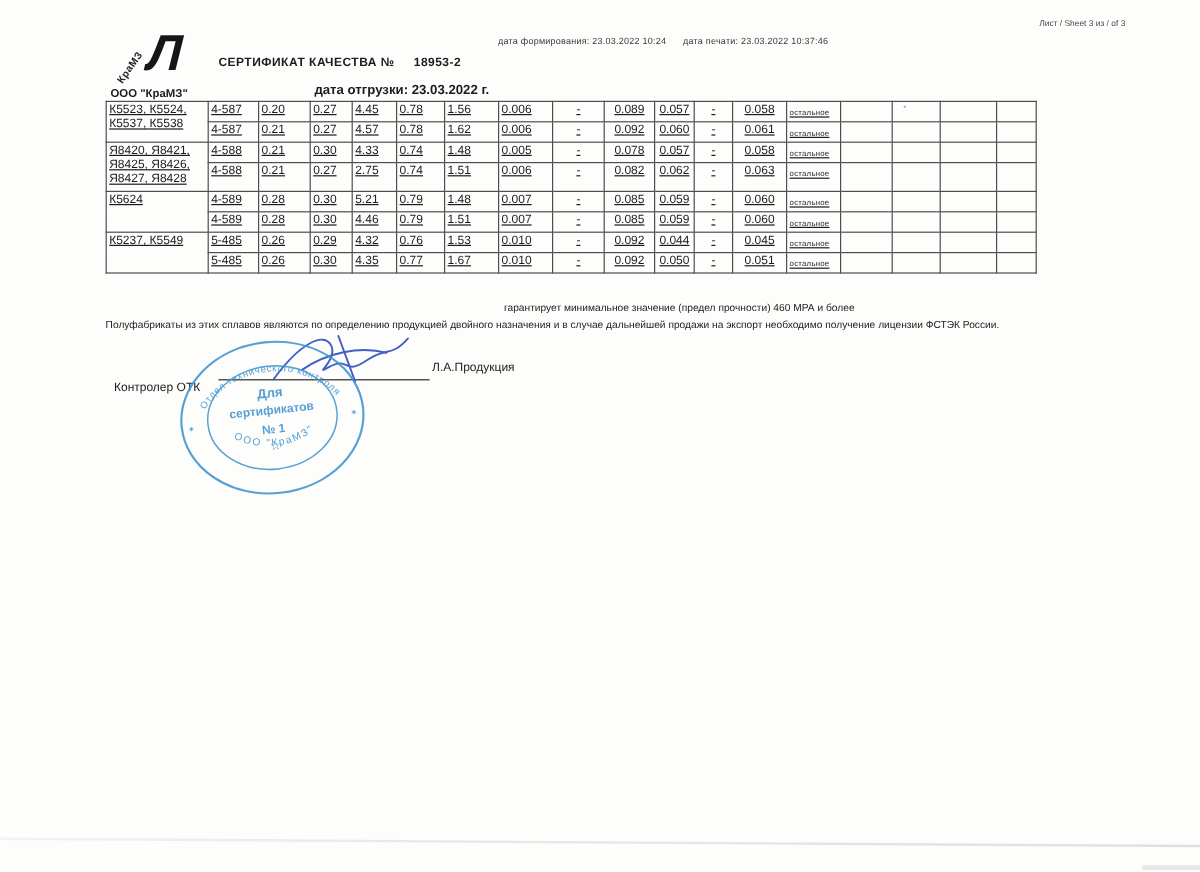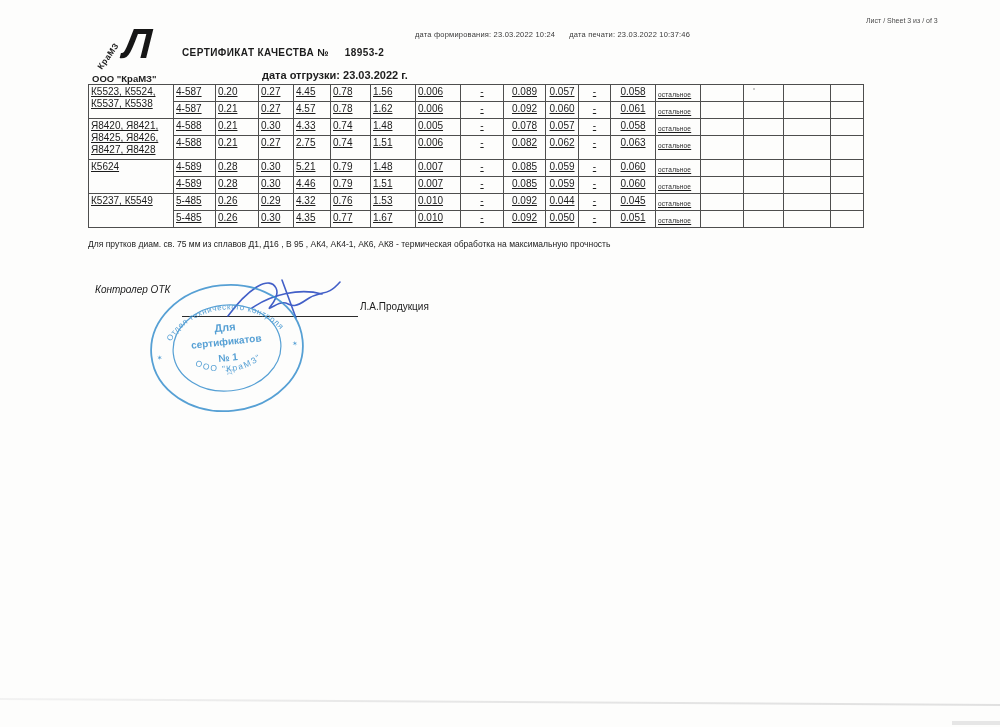--- a/index.html
+++ b/index.html
@@ -25,21 +25,21 @@
   table.qc td{border:1px solid #4e4e4e;font-size:10px;padding:0 2px;overflow:hidden;
     white-space:nowrap;vertical-align:top;line-height:13px;}
   table.qc td.names{font-size:10px;line-height:12px;white-space:normal;padding-top:1px;}
   table.qc td.rest{font-size:6.5px;letter-spacing:.2px;padding-top:3px;color:#2a2a2a;}
   table.qc td.ctr{text-align:center;}
   .note1{left:133px;top:221px;font-size:10px;font-weight:600;}
   .note-sm{font-size:8.5px;color:#222;}
   .n2{left:88px;top:239px;}
   .n3{left:420px;top:251px;}
   .n4{left:88px;top:265px;}
-  .sig-role{left:95px;top:284px;font-size:10px;font-style:italic;}
+  .sig-role{left:95px;top:318px;font-size:10px;}
   .sig-line{left:182px;top:316px;width:176px;border-top:1.2px solid #2b2b2b;height:0;}
   .sig-name{left:360px;top:301px;font-size:10px;}
   .stamp{left:147px;top:281px;}
   .scribble{left:222px;top:274px;}
   .dot{left:753px;top:88px;width:2px;height:2px;background:#b5b5b5;border-radius:50%;}
   .scan-bottom{left:0;top:701px;width:1000px;height:2px;
     background:linear-gradient(to right,#efefef 0%,#e2e2e2 40%,#d9d9d9 100%);
     transform:rotate(.35deg);opacity:.8;}
   .scan-corner{left:952px;top:721px;width:48px;height:4px;background:#d7d7d7;opacity:.6;}
 </style>
@@ -242,21 +242,22 @@
           <td></td>
           <td></td>
           <td></td>
           <td></td>
         </tr>
       </tbody>
   </table>
 
   <div class="abs dot"></div>
 
-  <div class="abs note-sm n2">Для  прутков  диам. св. 75 мм  из сплавов Д1, Д16 , В 95 ,  АК4,  АК4-1,  АК6, АК8 -  термическая обработка на максимальную прочность</div>
+  <div class="abs note-sm n3">гарантирует минимальное значение (предел прочности) 460 МРА и более</div>
+  <div class="abs note-sm n4">Полуфабрикаты из этих сплавов являются по определению продукцией двойного назначения и в случае дальнейшей продажи  на экспорт необходимо получение  лицензии ФСТЭК России.</div>
 
   <div class="abs sig-role">Контролер ОТК</div>
   <div class="abs sig-line"></div>
   <div class="abs sig-name">Л.А.Продукция</div>
 
   <svg class="abs scribble" width="140" height="50">
     <g id="sig-strokes" fill="none" stroke-width="1.6" stroke-linecap="round" opacity="0.9" stroke="#2e4ec2">
       <path d="M6,42 C28,12 48,2 54,14 C60,26 38,40 52,32 C70,22 64,40 84,26 C100,15 104,24 118,8"></path>
       <path d="M30,34 C50,20 78,14 100,20"></path>
       <path d="M60,6 L74,44"></path>

